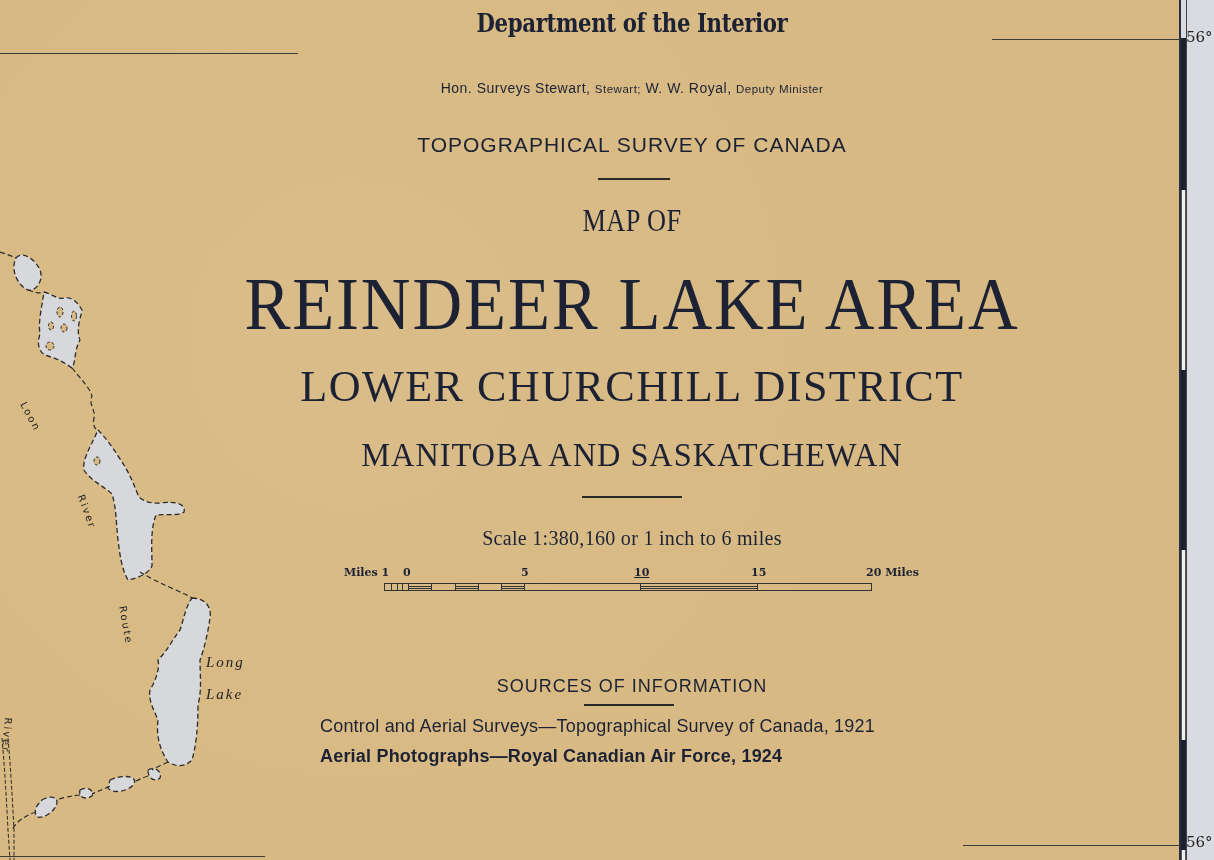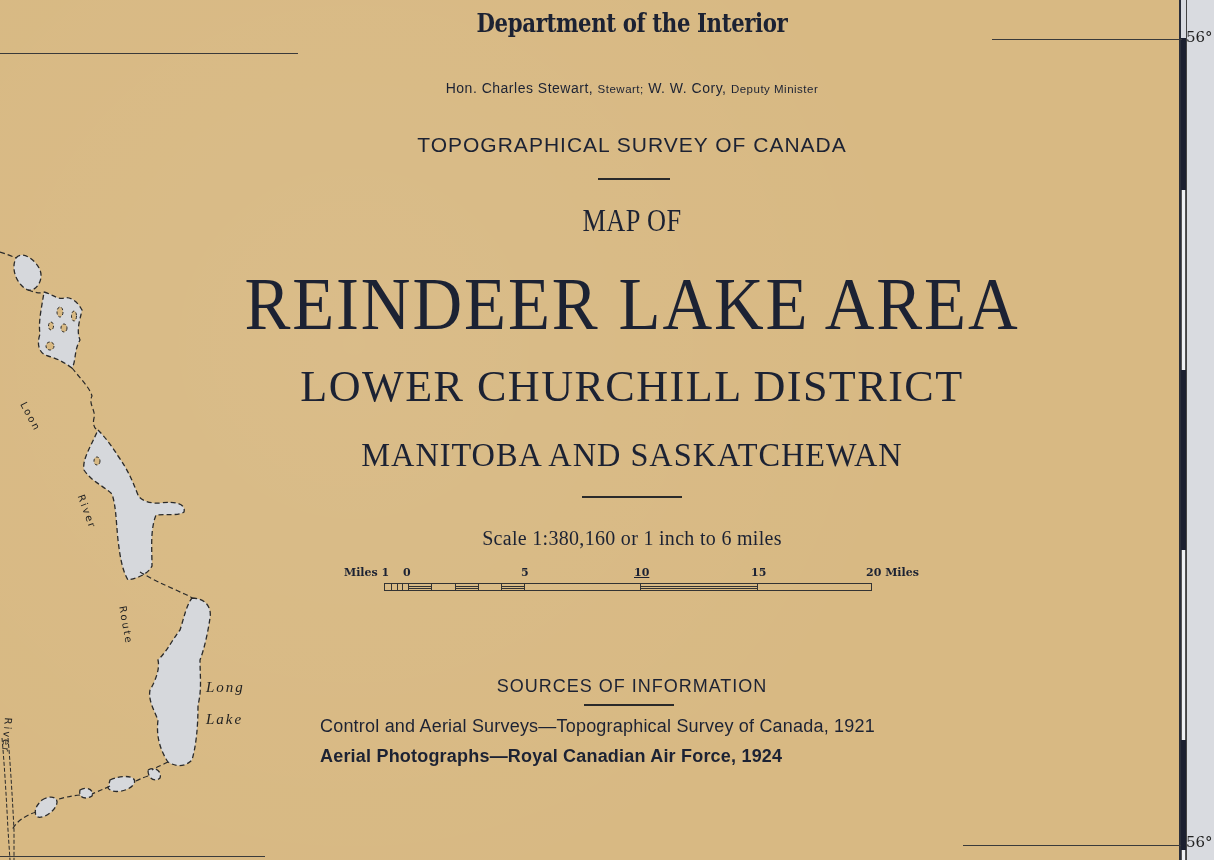--- a/index.html
+++ b/index.html
@@ -27,21 +27,21 @@
   .subtitle2 { top:437px; font-size:33px; letter-spacing:1px; transform:scaleX(0.98); }
   .scale-text { top:527px; font-size:20px; letter-spacing:0.3px; }
   .scale-bar { position:absolute; left:384px; top:583px; width:488px; height:8px; border:1px solid #333; box-sizing:border-box; }
   .scale-bar .div { position:absolute; top:0; height:6px; border-left:1px solid #333; }
   .scale-bar .hl { position:absolute; height:1px; background:#333; top:2px; }
   .scale-bar .hl2 { position:absolute; height:1px; background:#333; top:4px; }
   .scale-lbl { position:absolute; top:566px; font-size:11px; font-weight:bold; font-family:"DejaVu Serif", serif; }
   .sources-h { top:676px; font-family:"Liberation Sans", sans-serif; font-size:18px; letter-spacing:1px; }
   .src { position:absolute; left:320px; font-family:"Liberation Sans", sans-serif; font-size:18px; letter-spacing:0.2px; }
   .maplabel { position:absolute; font-family:"DejaVu Sans", sans-serif; font-size:10px; letter-spacing:2px; color:#222; }
-  .italic { font-family:"Liberation Serif", serif; font-style:italic; font-size:15px; letter-spacing:2px; color:#222;margin-top:25px; }
+  .italic { font-family:"Liberation Serif", serif; font-style:italic; font-size:15px; letter-spacing:2px; color:#222; }
   svg.geo { position:absolute; left:0; top:0; }
 </style>
 </head>
 <body>
 
 <div class="paper"></div>
 
 <div class="margin"></div>
 <div class="border-outer"></div>
 <div class="seg dark" style="top:38px;height:152px;"></div>
@@ -99,23 +99,23 @@
 <div class="maplabel" style="left:28px;top:400px;transform:rotate(62deg);transform-origin:left top;">Loon</div>
 <div class="maplabel" style="left:86px;top:493px;transform:rotate(70deg);transform-origin:left top;">River</div>
 <div class="maplabel" style="left:128px;top:605px;transform:rotate(80deg);transform-origin:left top;">Route</div>
 <div class="maplabel italic" style="left:206px;top:654px;">Long</div>
 <div class="maplabel italic" style="left:206px;top:686px;">Lake</div>
 <div class="maplabel" style="left:14px;top:718px;transform:rotate(95deg);transform-origin:left top;">River</div>
 
 <div class="center dept">Department of the Interior</div>
 <div class="center minister">
   <span>Hon.</span>
-  <span>Charles Stewart,</span>
+  <span>Surveys Stewart,</span>
   <span class="sc">Stewart;</span>
-  <span>W. W. Cory,</span>
+  <span>W. W. Royal,</span>
   <span class="sc">Deputy Minister</span>
 </div>
 <div class="center survey">TOPOGRAPHICAL SURVEY OF CANADA</div>
 <div class="rule" style="left:598px;top:178px;width:72px;height:2px;background:#2a2a2a;"></div>
 
 <div class="center mapof">MAP OF</div>
 <div class="center title">REINDEER LAKE AREA</div>
 <div class="center subtitle1">LOWER CHURCHILL DISTRICT</div>
 <div class="center subtitle2">MANITOBA AND SASKATCHEWAN</div>
 <div class="rule" style="left:582px;top:496px;width:100px;height:2px;background:#2a2a2a;"></div>

